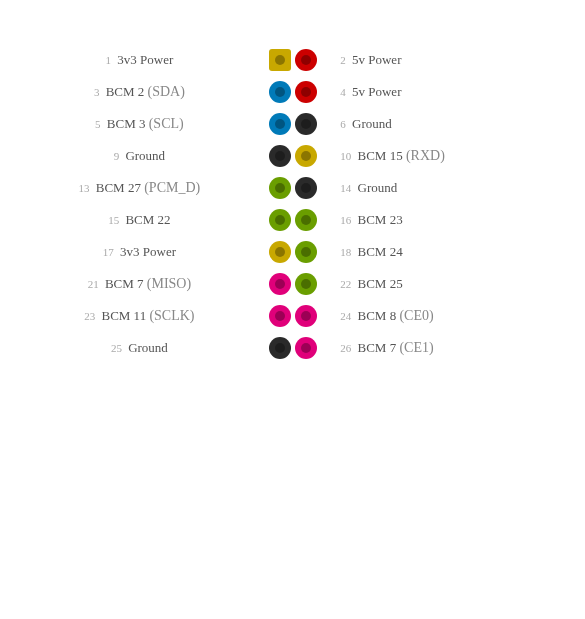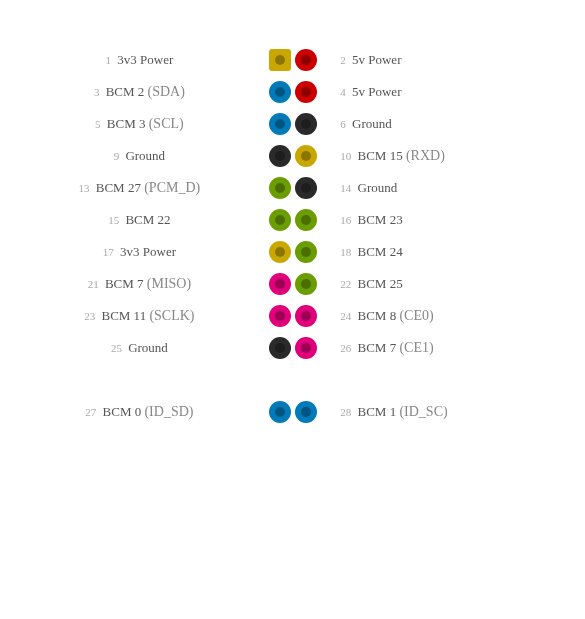--- a/index.html
+++ b/index.html
@@ -309,36 +309,16 @@
         </div>
       </td>
       <td class="right-label">
         <span class="pin-num">26</span>
         <span class="pin-name">BCM 7</span> <span class="sub-name">(CE1)</span>
       </td>
     </tr>
         <tr class="separator-row">
           <td colspan="3"></td>
         </tr>
-        <tr>
-      <td class="left-label">
-        <span class="pin-num">27</span>
-        <span class="pin-name">BCM 0</span> <span class="sub-name">(ID_SD)</span>
-      </td>
-      <td class="pins-center">
-        <div class="pin-pair">
-          <span class="pin" style="background:#007ab8;">
-                <span class="pin-inner-dark"></span>
-              </span>
-          <span class="pin" style="background:#007ab8;">
-                <span class="pin-inner-dark"></span>
-              </span>
-        </div>
-      </td>
-      <td class="right-label">
-        <span class="pin-num">28</span>
-        <span class="pin-name">BCM 1</span> <span class="sub-name">(ID_SC)</span>
-      </td>
-    </tr>
       </tbody>
   </table>
   <div class="watermark"></div>
 </div>
 
 </body></html>

